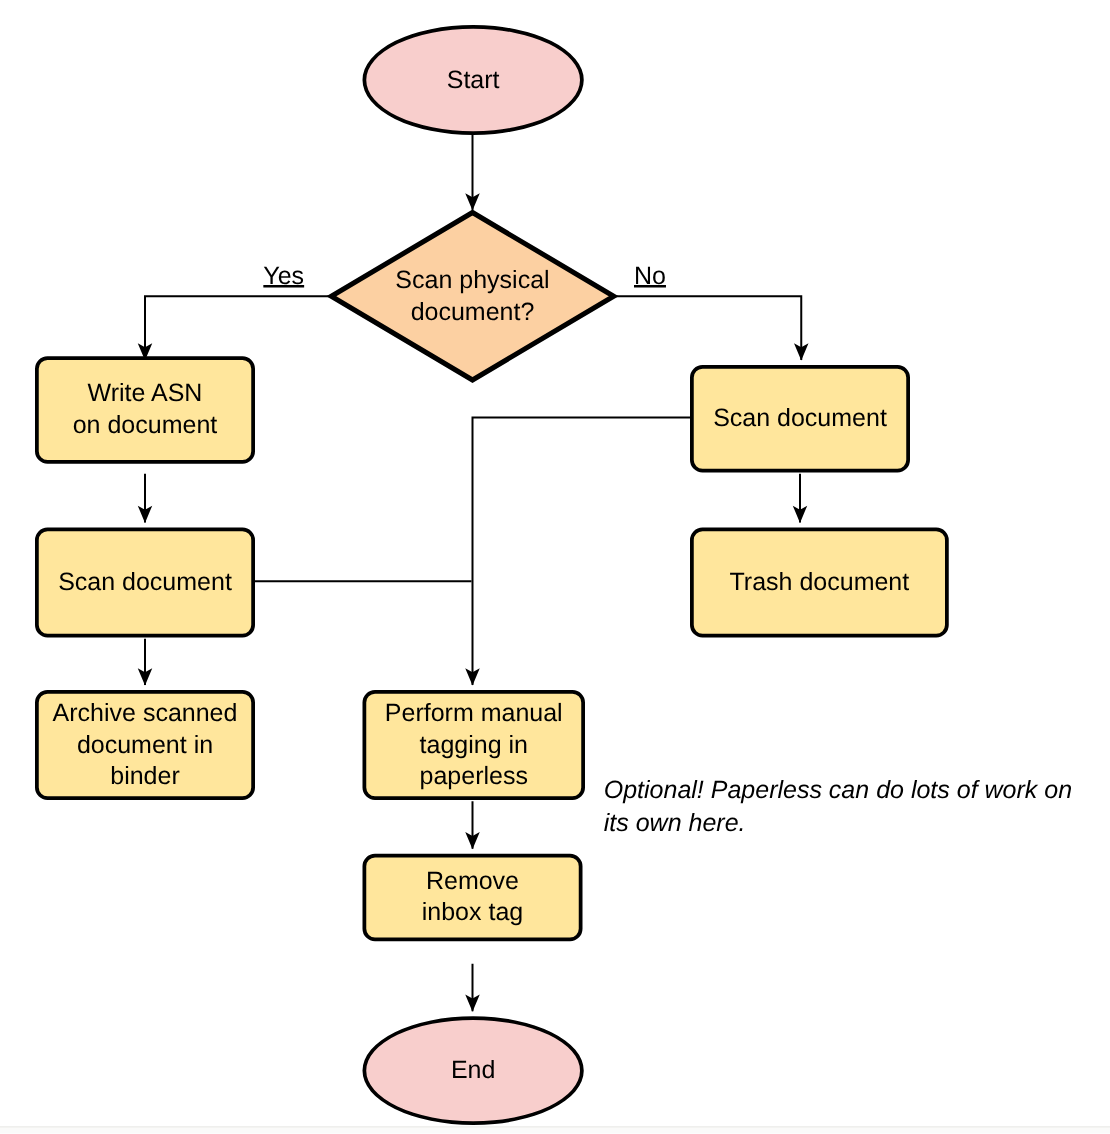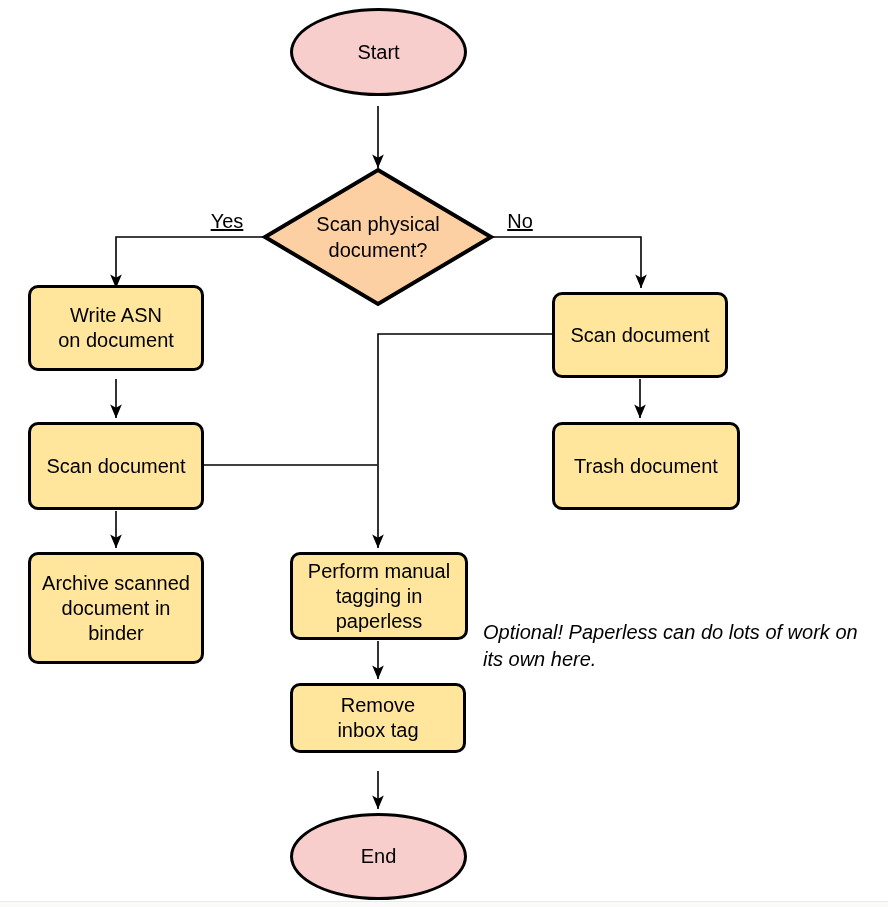--- a/index.html
+++ b/index.html
@@ -98,21 +98,21 @@
     <path class="edge" d="M116 511 L116 548" marker-end="url(#arrow)"></path>
     <path class="edge" d="M640 379 L640 418" marker-end="url(#arrow)"></path>
     <path class="edge" d="M552 334 L378 334 L378 548" marker-end="url(#arrow)"></path>
     <path class="edge" d="M204 465 L377.2 465"></path>
     <path class="edge" d="M378 641 L378 679" marker-end="url(#arrow)"></path>
     <path class="edge" d="M378 771 L378 809" marker-end="url(#arrow)"></path>
 
     <polygon points="378,170 491,237 378,304 265,237" fill="var(--decision-fill, #fcd0a2)" stroke="#000000" stroke-width="4"></polygon>
   </svg>
 
-  <div class="node terminal" style="left:290px; top:8px; width:177px; height:88px;">
+  <div class="node terminal" style="left:290px; top:20px; width:177px; height:88px;">
     <span>Start</span>
   </div>
 
   <div class="decision-label" style="left:278px; top:208px; width:200px; height:58px;">
     <span>Scan physical
 document?</span>
   </div>
 
   <div class="edge-label" style="left:203px; top:209px; width:48px;">
     <span>Yes</span>
@@ -124,31 +124,31 @@
 
   <div class="node" style="left:28px; top:285px; width:176px; height:86px;">
     <span>Write ASN
 on document</span>
   </div>
 
   <div class="node" style="left:28px; top:422px; width:176px; height:88px;">
     <span>Scan document</span>
   </div>
 
-  <div class="node" style="left:28px; top:552px; width:176px; height:112px;">
+  <div class="node" style="left:28px; top:552px; width:176px; height:88px;">
     <span>Archive scanned
 document in
 binder</span>
   </div>
 
   <div class="node" style="left:552px; top:292px; width:176px; height:86px;">
     <span>Scan document</span>
   </div>
 
-  <div class="node" style="left:552px; top:422px; width:188px; height:88px;">
+  <div class="node" style="left:552px; top:422px; width:207px; height:88px;">
     <span>Trash document</span>
   </div>
 
   <div class="node" style="left:290px; top:552px; width:178px; height:88px;">
     <span>Perform manual
 tagging in
 paperless</span>
   </div>
 
   <div class="note" style="left:483px; top:592px; width:400px;">

